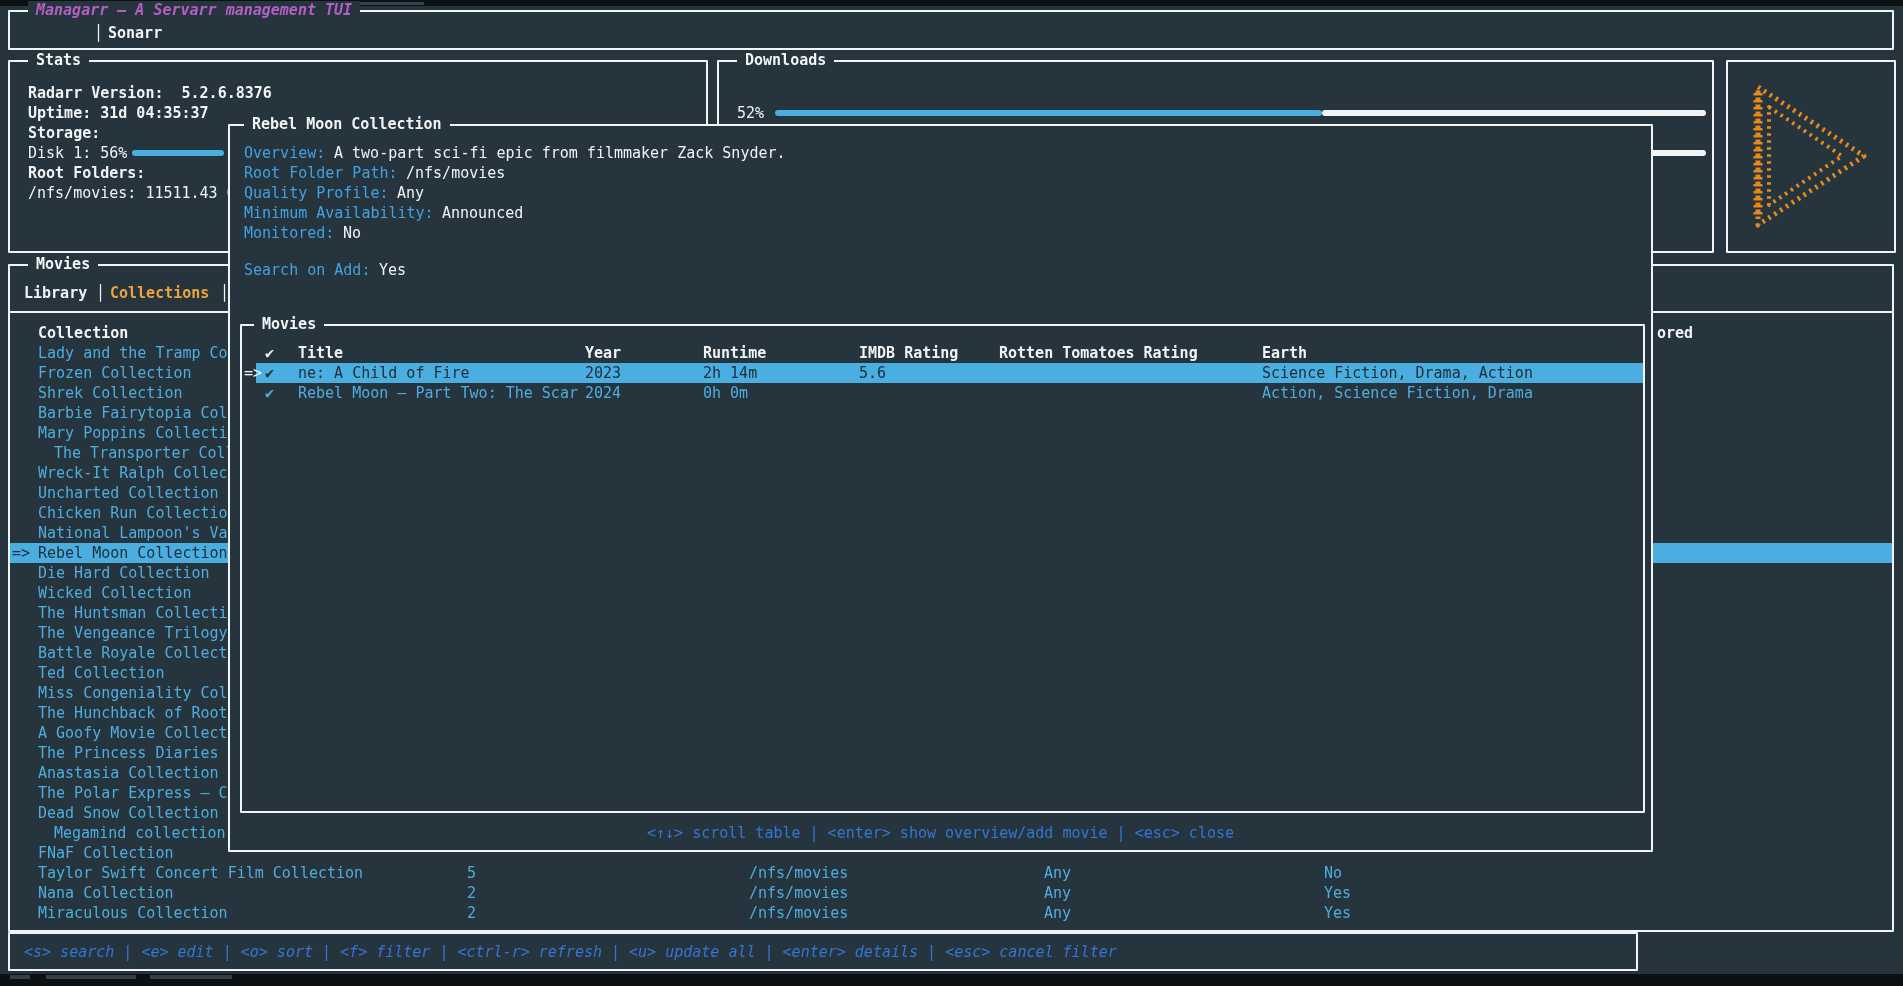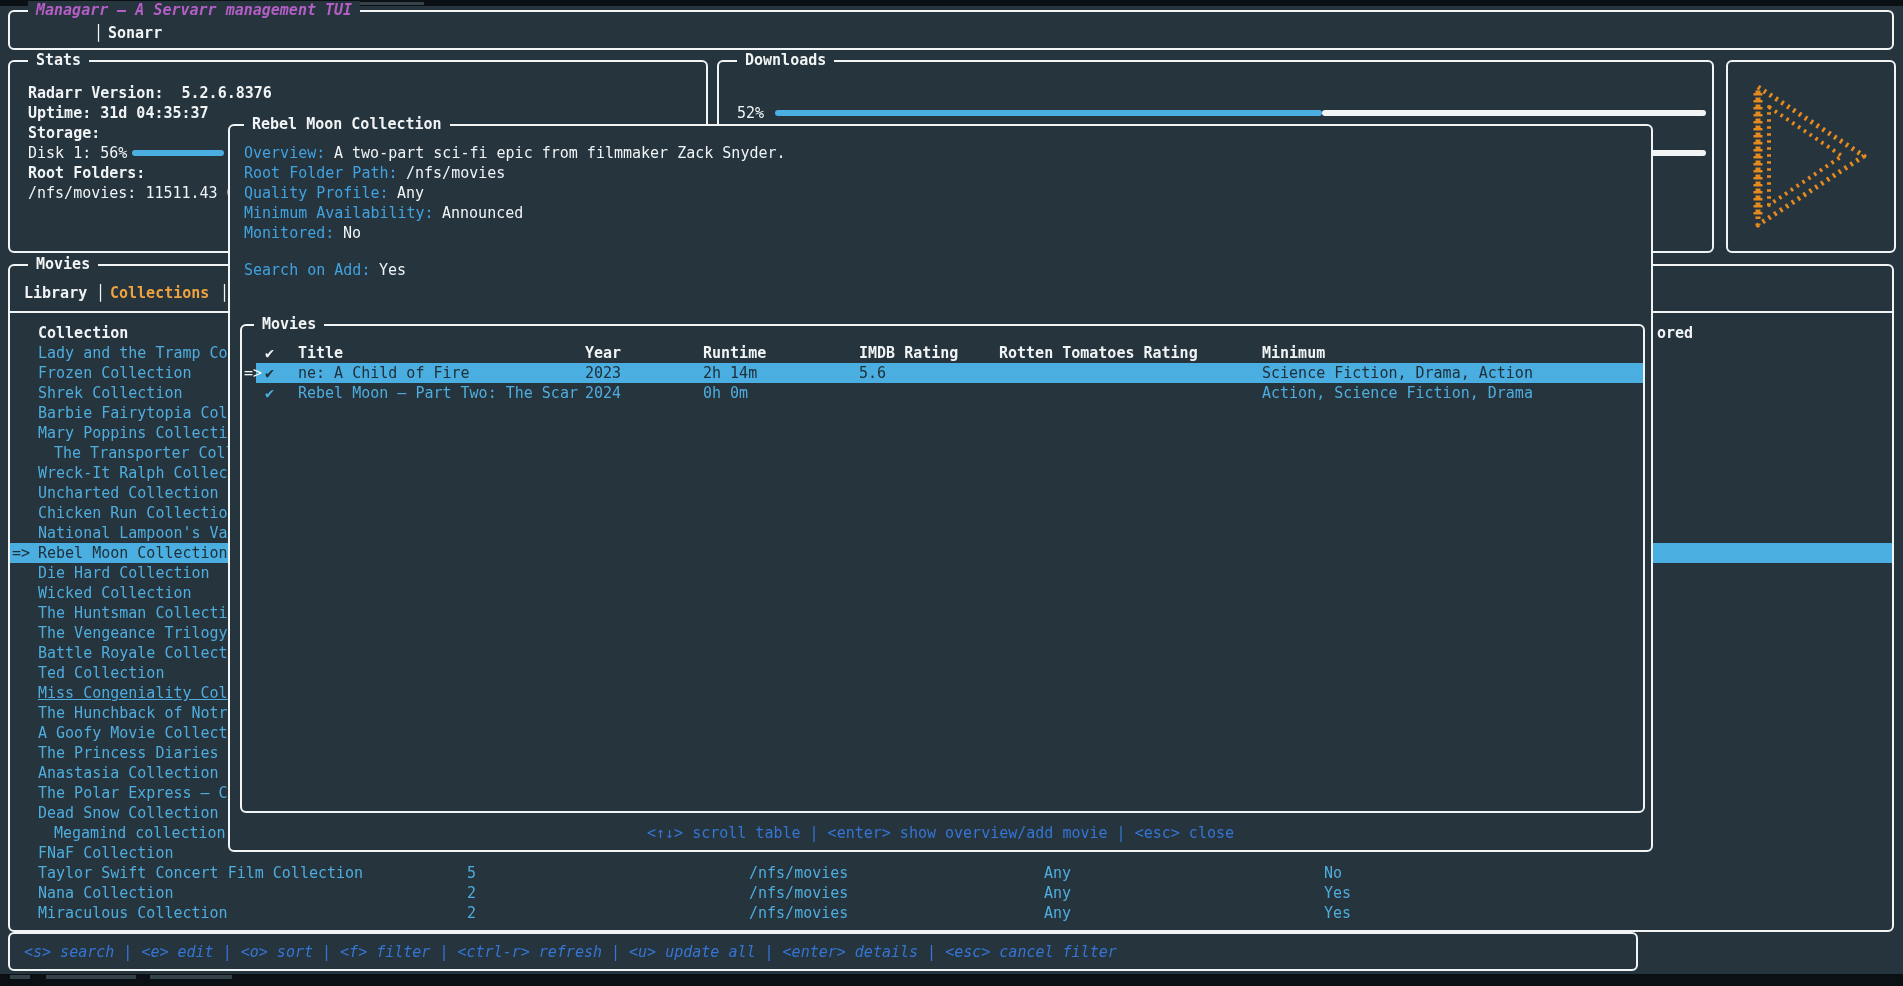--- a/index.html
+++ b/index.html
@@ -4,21 +4,21 @@
 <style>
   :root{
     --bg:#26343e; --strip:#0a1014; --fg:#f1f4f5; --dim:#5a6a72;
     --blue-key:#3575d4; --blue-list:#4fadde; --blue-label:#41a2e0;
     --sel-bg:#4aaee0; --sel-fg:#20303a; --orange:#efa23e; --logo:#e68a1e; --purple:#b45ec6;
   }
   *{margin:0;padding:0;box-sizing:border-box;}
   html,body{background:var(--strip);}
   #screen{position:relative;width:1903px;height:986px;background:var(--bg);overflow:hidden;
     font-family:"DejaVu Sans Mono","Liberation Mono",monospace;font-size:15px;color:var(--fg);}
-  .box{position:absolute;border:2px solid var(--fg);border-radius:6px;background:var(--bg);}
+  .box{position:absolute;border:2px solid var(--fg);border-radius:1px;background:var(--bg);}
   .btitle{position:absolute;top:-11px;left:18px;padding:0 8px;background:var(--bg);font-weight:bold;white-space:pre;}
   .row{position:absolute;left:0;right:0;height:20px;line-height:20px;white-space:pre;}
   .cell{position:absolute;top:0;height:20px;line-height:20px;white-space:pre;}
   .b{font-weight:bold;}
   .blue{color:var(--blue-list);}
   .key{color:var(--blue-key);}
   .lab{color:var(--blue-label);font-weight:normal;}
   .sel{background:var(--sel-bg);color:var(--sel-fg);}
   .bar{position:absolute;height:6px;border-radius:3px;}
   .tabsep{color:var(--fg);}
@@ -97,22 +97,22 @@
         <div class="row" style="top: 217px;"><span class="cell blue" style="left: 28px;">Uncharted Collection</span></div>
         <div class="row" style="top: 237px;"><span class="cell blue" style="left: 28px;">Chicken Run Collectio</span></div>
         <div class="row" style="top: 257px;"><span class="cell blue" style="left: 28px;">National Lampoon's Va</span></div>
         <div class="row sel" style="top: 277px;"><span class="cell" style="left: 2px;">=&gt;</span><span class="cell" style="left: 28px;">Rebel Moon Collection</span></div>
         <div class="row" style="top: 297px;"><span class="cell blue" style="left: 28px;">Die Hard Collection</span></div>
         <div class="row" style="top: 317px;"><span class="cell blue" style="left: 28px;">Wicked Collection</span></div>
         <div class="row" style="top: 337px;"><span class="cell blue" style="left: 28px;">The Huntsman Collecti</span></div>
         <div class="row" style="top: 357px;"><span class="cell blue" style="left: 28px;">The Vengeance Trilogy</span></div>
         <div class="row" style="top: 377px;"><span class="cell blue" style="left: 28px;">Battle Royale Collect</span></div>
         <div class="row" style="top: 397px;"><span class="cell blue" style="left: 28px;">Ted Collection</span></div>
-        <div class="row" style="top: 417px;"><span class="cell blue" style="left: 28px; text-decoration: underline;">Miss Congeniality Col</span></div>
-        <div class="row" style="top: 437px;"><span class="cell blue" style="left: 28px;">The Hunchback of Notr</span></div>
+        <div class="row" style="top: 417px;"><span class="cell blue" style="left: 28px;">Miss Congeniality Col</span></div>
+        <div class="row" style="top: 437px;"><span class="cell blue" style="left: 28px;">The Hunchback of Root</span></div>
         <div class="row" style="top: 457px;"><span class="cell blue" style="left: 28px;">A Goofy Movie Collect</span></div>
         <div class="row" style="top: 477px;"><span class="cell blue" style="left: 28px;">The Princess Diaries</span></div>
         <div class="row" style="top: 497px;"><span class="cell blue" style="left: 28px;">Anastasia Collection</span></div>
         <div class="row" style="top: 517px;"><span class="cell blue" style="left: 28px;">The Polar Express – C</span></div>
         <div class="row" style="top: 537px;"><span class="cell blue" style="left: 28px;">Dead Snow Collection</span></div>
         <div class="row" style="top: 557px;"><span class="cell blue" style="left: 44px;">Megamind collection</span></div>
         <div class="row" style="top: 577px;"><span class="cell blue" style="left: 28px;">FNaF Collection</span></div>
         <div class="row" style="top: 597px;"><span class="cell blue" style="left: 28px;">Taylor Swift Concert Film Collection</span><span class="cell blue" style="left: 457px;">5</span><span class="cell blue" style="left: 739px;">/nfs/movies</span><span class="cell blue" style="left: 1034px;">Any</span><span class="cell blue" style="left: 1314px;">No</span></div>
         <div class="row" style="top: 617px;"><span class="cell blue" style="left: 28px;">Nana Collection</span><span class="cell blue" style="left: 457px;">2</span><span class="cell blue" style="left: 739px;">/nfs/movies</span><span class="cell blue" style="left: 1034px;">Any</span><span class="cell blue" style="left: 1314px;">Yes</span></div>
         <div class="row" style="top: 637px;"><span class="cell blue" style="left: 28px;">Miraculous Collection</span><span class="cell blue" style="left: 457px;">2</span><span class="cell blue" style="left: 739px;">/nfs/movies</span><span class="cell blue" style="left: 1034px;">Any</span><span class="cell blue" style="left: 1314px;">Yes</span></div>
@@ -136,21 +136,21 @@
 
     <div class="box" style="left:10px;top:198px;width:1405px;height:489px;">
       <span class="btitle" style="left:12px;">Movies</span>
       <div class="row b" style="top:17px;">
         <span class="cell" style="left:23px;">✔</span>
         <span class="cell" style="left:56px;">Title</span>
         <span class="cell" style="left:343px;">Year</span>
         <span class="cell" style="left:461px;">Runtime</span>
         <span class="cell" style="left:617px;">IMDB Rating</span>
         <span class="cell" style="left:757px;">Rotten Tomatoes Rating</span>
-        <span class="cell" style="left:1020px;">Minimum</span>
+        <span class="cell" style="left:1020px;">Earth</span>
       </div>
       <div id="modal-rows">
           <div class="row" style="top: 37px;"><div class="sel" style="position: absolute; left: 14px; right: 0px; top: 0px; height: 20px;"></div><span class="cell" style="left: 2px;">=&gt;</span><span class="cell" style="left: 23px; color: var(--sel-fg);">✔</span><span class="cell" style="left: 56px; color: var(--sel-fg);">ne: A Child of Fire</span><span class="cell" style="left: 343px; color: var(--sel-fg);">2023</span><span class="cell" style="left: 461px; color: var(--sel-fg);">2h 14m</span><span class="cell" style="left: 617px; color: var(--sel-fg);">5.6</span><span class="cell" style="left: 1020px; color: var(--sel-fg);">Science Fiction, Drama, Action</span></div>
           <div class="row blue" style="top: 57px;"><span class="cell" style="left: 23px;">✔</span><span class="cell" style="left: 56px;">Rebel Moon – Part Two: The Scar</span><span class="cell" style="left: 343px;">2024</span><span class="cell" style="left: 461px;">0h 0m</span><span class="cell" style="left: 1020px;">Action, Science Fiction, Drama</span></div>
         </div>
     </div>
 
     <div class="row key" style="top:697px;text-align:center;">&lt;↑↓&gt; scroll table | &lt;enter&gt; show overview/add movie | &lt;esc&gt; close</div>
   </div>
 

